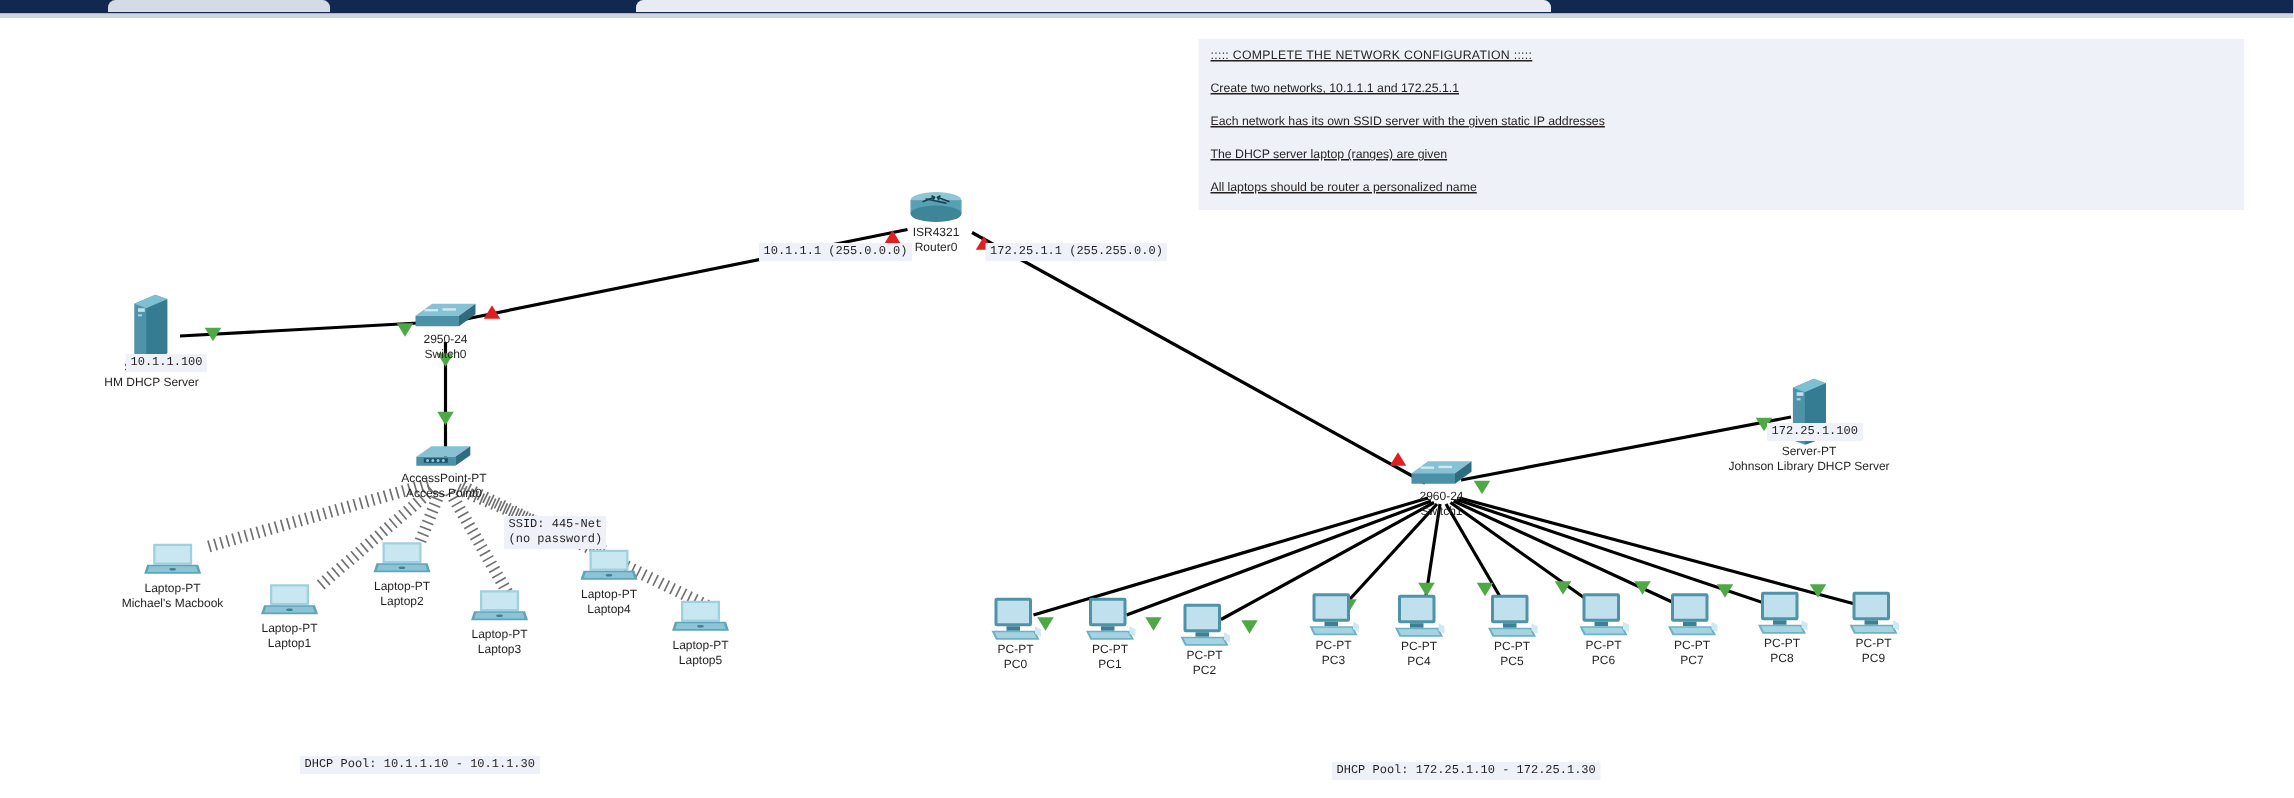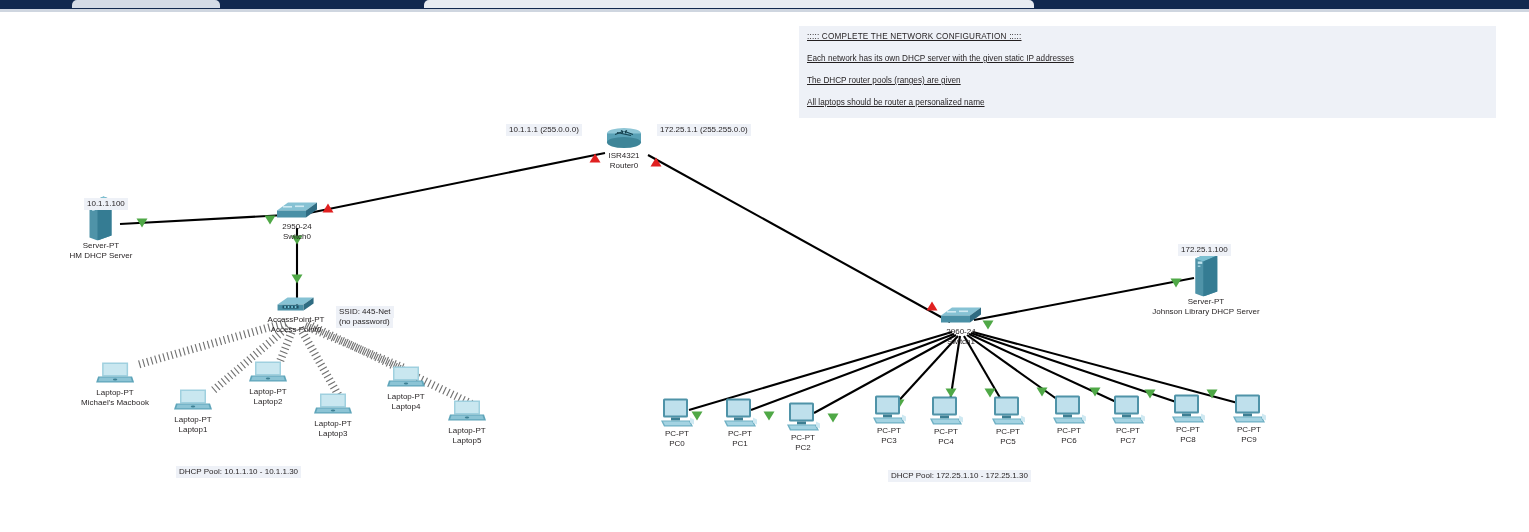--- a/index.html
+++ b/index.html
@@ -39,21 +39,22 @@
   .node .caption {
     font-size:8px; line-height:9.5px; color:#231f20; white-space:nowrap;
     font-family:Liberation Sans, sans-serif;
   }
   .node .caption .l2 { display:block; }
 
   
   .anno {
     position:absolute; font-size:8px; line-height:10px; color:#231f20;
     background:#eef1f7; padding:1px 3px; white-space:nowrap;
-    font-family:Liberation Sans, sans-serif;
+    font-family:Liberation Mono, monospace;
+    margin-top:38px;
   }
 
   
   #instructions {
     position:absolute; left:799px; top:14px; width:697px;
     background:#eef1f7; padding:6px 8px 10px 8px;
   }
   #instructions .line {
     font-size:8.2px; line-height:10px; color:#231f20; margin:0 0 12px 0;
     white-space:nowrap; font-family:"Liberation Sans", sans-serif;text-decoration:underline;
@@ -566,25 +567,26 @@
           <div class="caption"><span>PC-PT</span><span class="l2">PC9</span></div>
         </div>
       </div>
     <div id="anno-layer">
         <div class="anno" style="left: 506px; top: 112px;">10.1.1.1 (255.0.0.0)</div>
         <div class="anno" style="left: 657px; top: 112px;">172.25.1.1 (255.255.0.0)</div>
         <div class="anno" style="left: 84px; top: 186px;">10.1.1.100</div>
         <div class="anno" style="left: 1178px; top: 232px; text-align: center;">172.25.1.100</div>
         <div class="anno" style="left: 336px; top: 294px;">SSID: 445-Net</div>
         <div class="anno" style="left: 336px; top: 304px;">(no password)</div>
-        <div class="anno" style="left: 176px; top: 454px;">DHCP Pool:  10.1.1.10 - 10.1.1.30</div>
+        <div class="anno" style="left: 200px; top: 454px;">DHCP Pool:  10.1.1.10 - 10.1.1.30</div>
         <div class="anno" style="left: 888px; top: 458px;">DHCP Pool:  172.25.1.10 - 172.25.1.30</div>
       </div>
 
     <div id="instructions">
         <div class="line title">::::: COMPLETE THE NETWORK CONFIGURATION :::::</div>
-        <div class="line">Each network has its own DHCP server with the given static IP addresses</div>
-        <div class="line">The DHCP router pools (ranges) are given</div>
+        <div class="line">Create two networks, 10.1.1.1 and 172.25.1.1</div>
+        <div class="line">Each network has its own SSID server with the given static IP addresses</div>
+        <div class="line">The DHCP server laptop (ranges) are given</div>
         <div class="line">All laptops should be router a personalized name</div>
       </div>
 
   </div>
 </div>
 
 </body></html>

